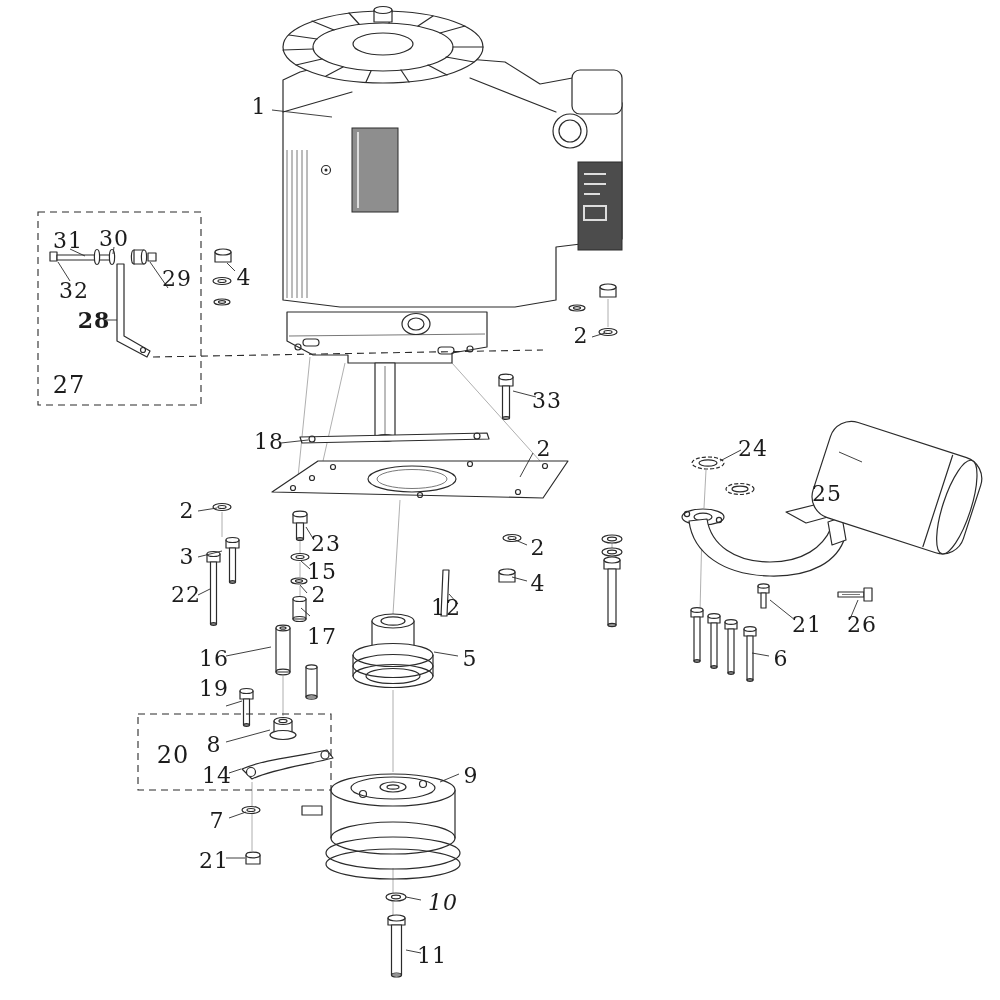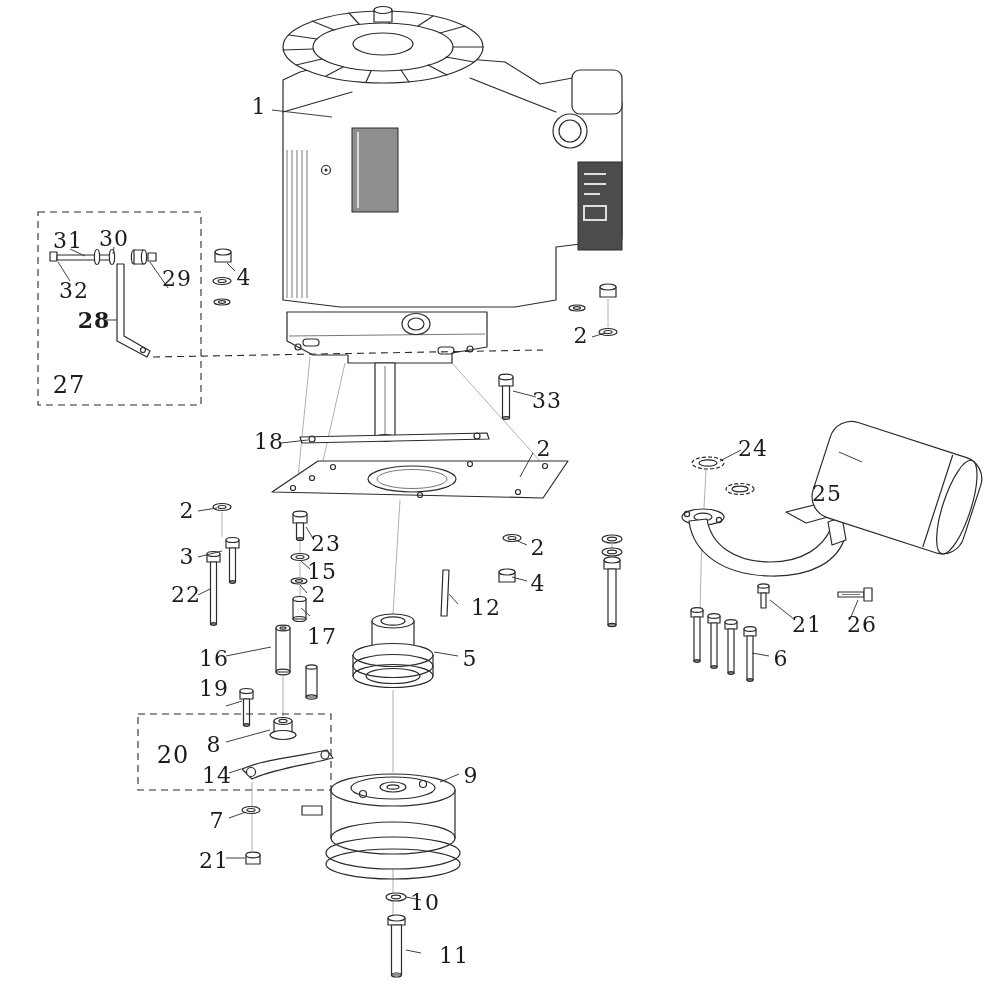--- a/index.html
+++ b/index.html
@@ -405,33 +405,33 @@
       <div class="callout" style="left: 547px; top: 400px;">33</div>
       <div class="callout" style="left: 269px; top: 441px;">18</div>
       <div class="callout" style="left: 544px; top: 448px;">2</div>
       <div class="callout" style="left: 187px; top: 510px;">2</div>
       <div class="callout" style="left: 326px; top: 543px;">23</div>
       <div class="callout" style="left: 187px; top: 556px;">3</div>
       <div class="callout" style="left: 322px; top: 571px;">15</div>
       <div class="callout" style="left: 186px; top: 594px;">22</div>
       <div class="callout" style="left: 319px; top: 594px;">2</div>
       <div class="callout" style="left: 322px; top: 636px;">17</div>
-      <div class="callout" style="left: 486px; top: 607px;">12</div>
+      <div class="callout" style="left: 446px; top: 607px;">12</div>
       <div class="callout" style="left: 538px; top: 547px;">2</div>
       <div class="callout" style="left: 538px; top: 583px;">4</div>
       <div class="callout" style="left: 214px; top: 658px;">16</div>
       <div class="callout" style="left: 470px; top: 658px;">5</div>
       <div class="callout" style="left: 753px; top: 448px;">24</div>
       <div class="callout" style="left: 827px; top: 448px; margin-top: 45px;">25</div>
       <div class="callout" style="left: 807px; top: 624px;">21</div>
       <div class="callout" style="left: 862px; top: 624px;">26</div>
       <div class="callout" style="left: 781px; top: 658px;">6</div>
       <div class="callout" style="left: 214px; top: 688px;">19</div>
       <div class="callout" style="left: 214px; top: 744px;">8</div>
       <div class="callout big" style="left: 173px; top: 755px;">20</div>
       <div class="callout" style="left: 217px; top: 775px; text-align: center;">14</div>
       <div class="callout" style="left: 471px; top: 775px;">9</div>
       <div class="callout" style="left: 217px; top: 820px;">7</div>
       <div class="callout" style="left: 214px; top: 860px;">21</div>
-      <div class="callout" style="left: 425px; top: 902px;">10</div>
-      <div class="callout" style="left: 454px; top: 955px;">11</div>
+      <div class="callout" style="left: 443px; top: 902px; font-style: italic;">10</div>
+      <div class="callout" style="left: 432px; top: 955px;">11</div>
     </div>
 </div>
 
 </body></html>

